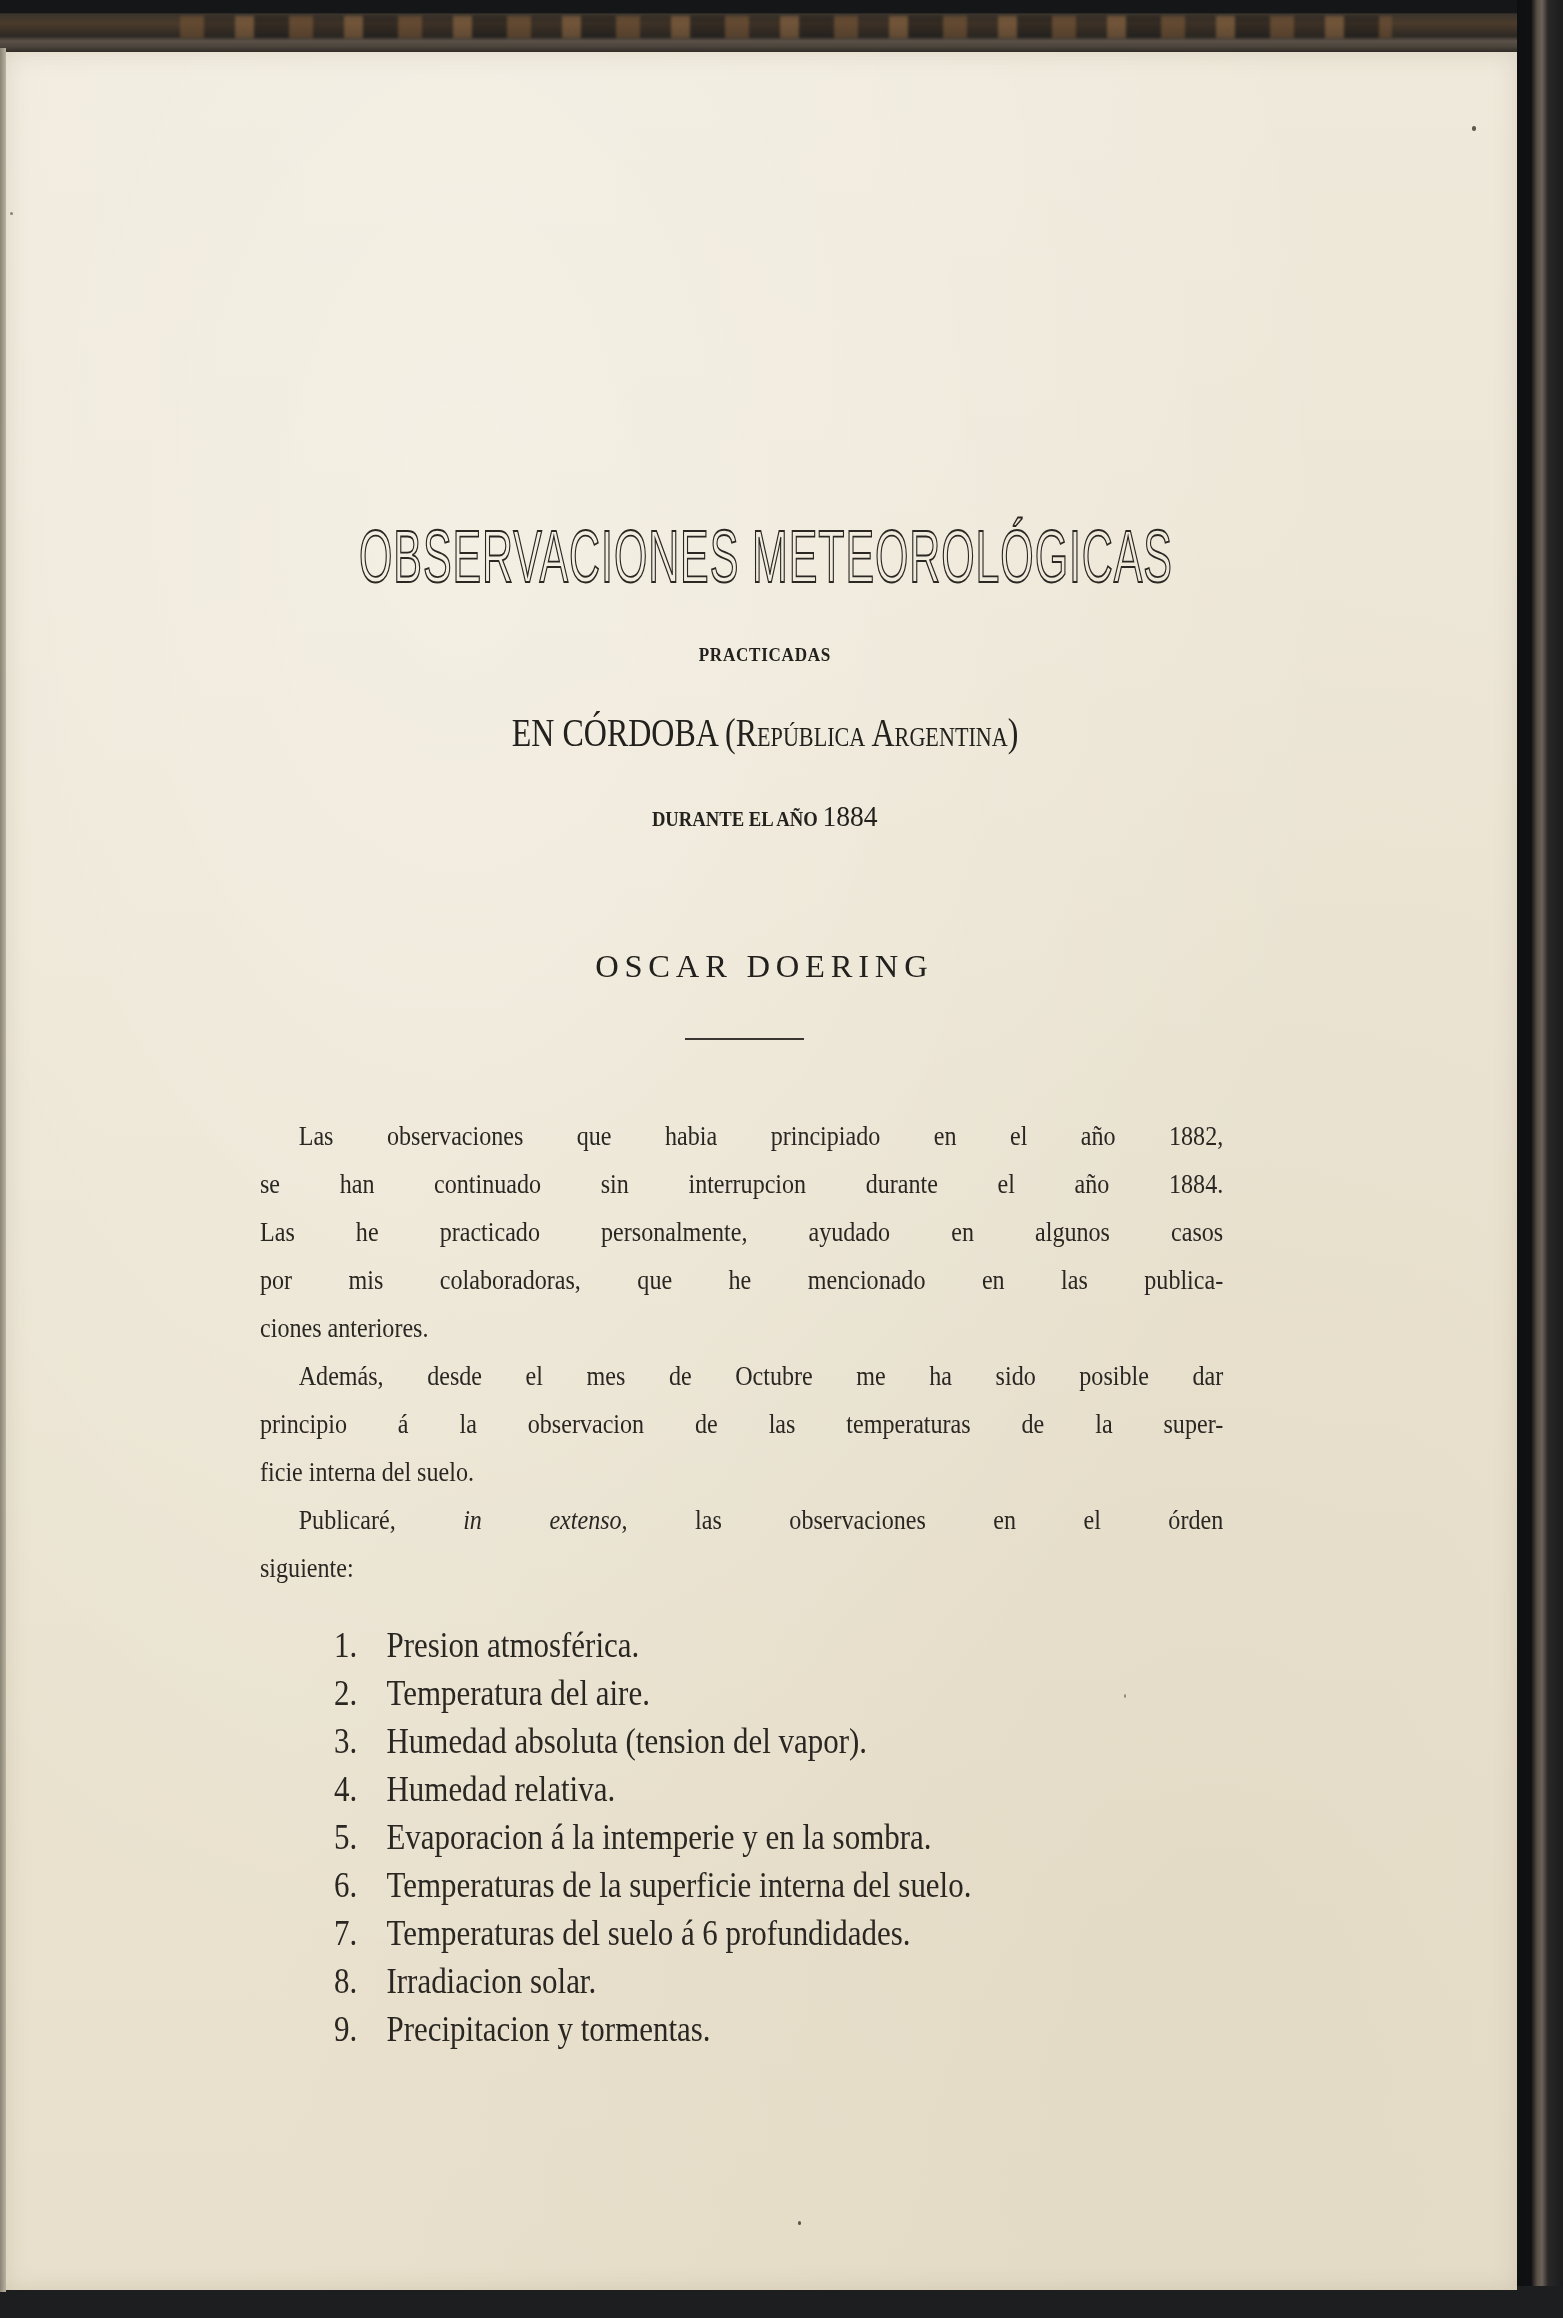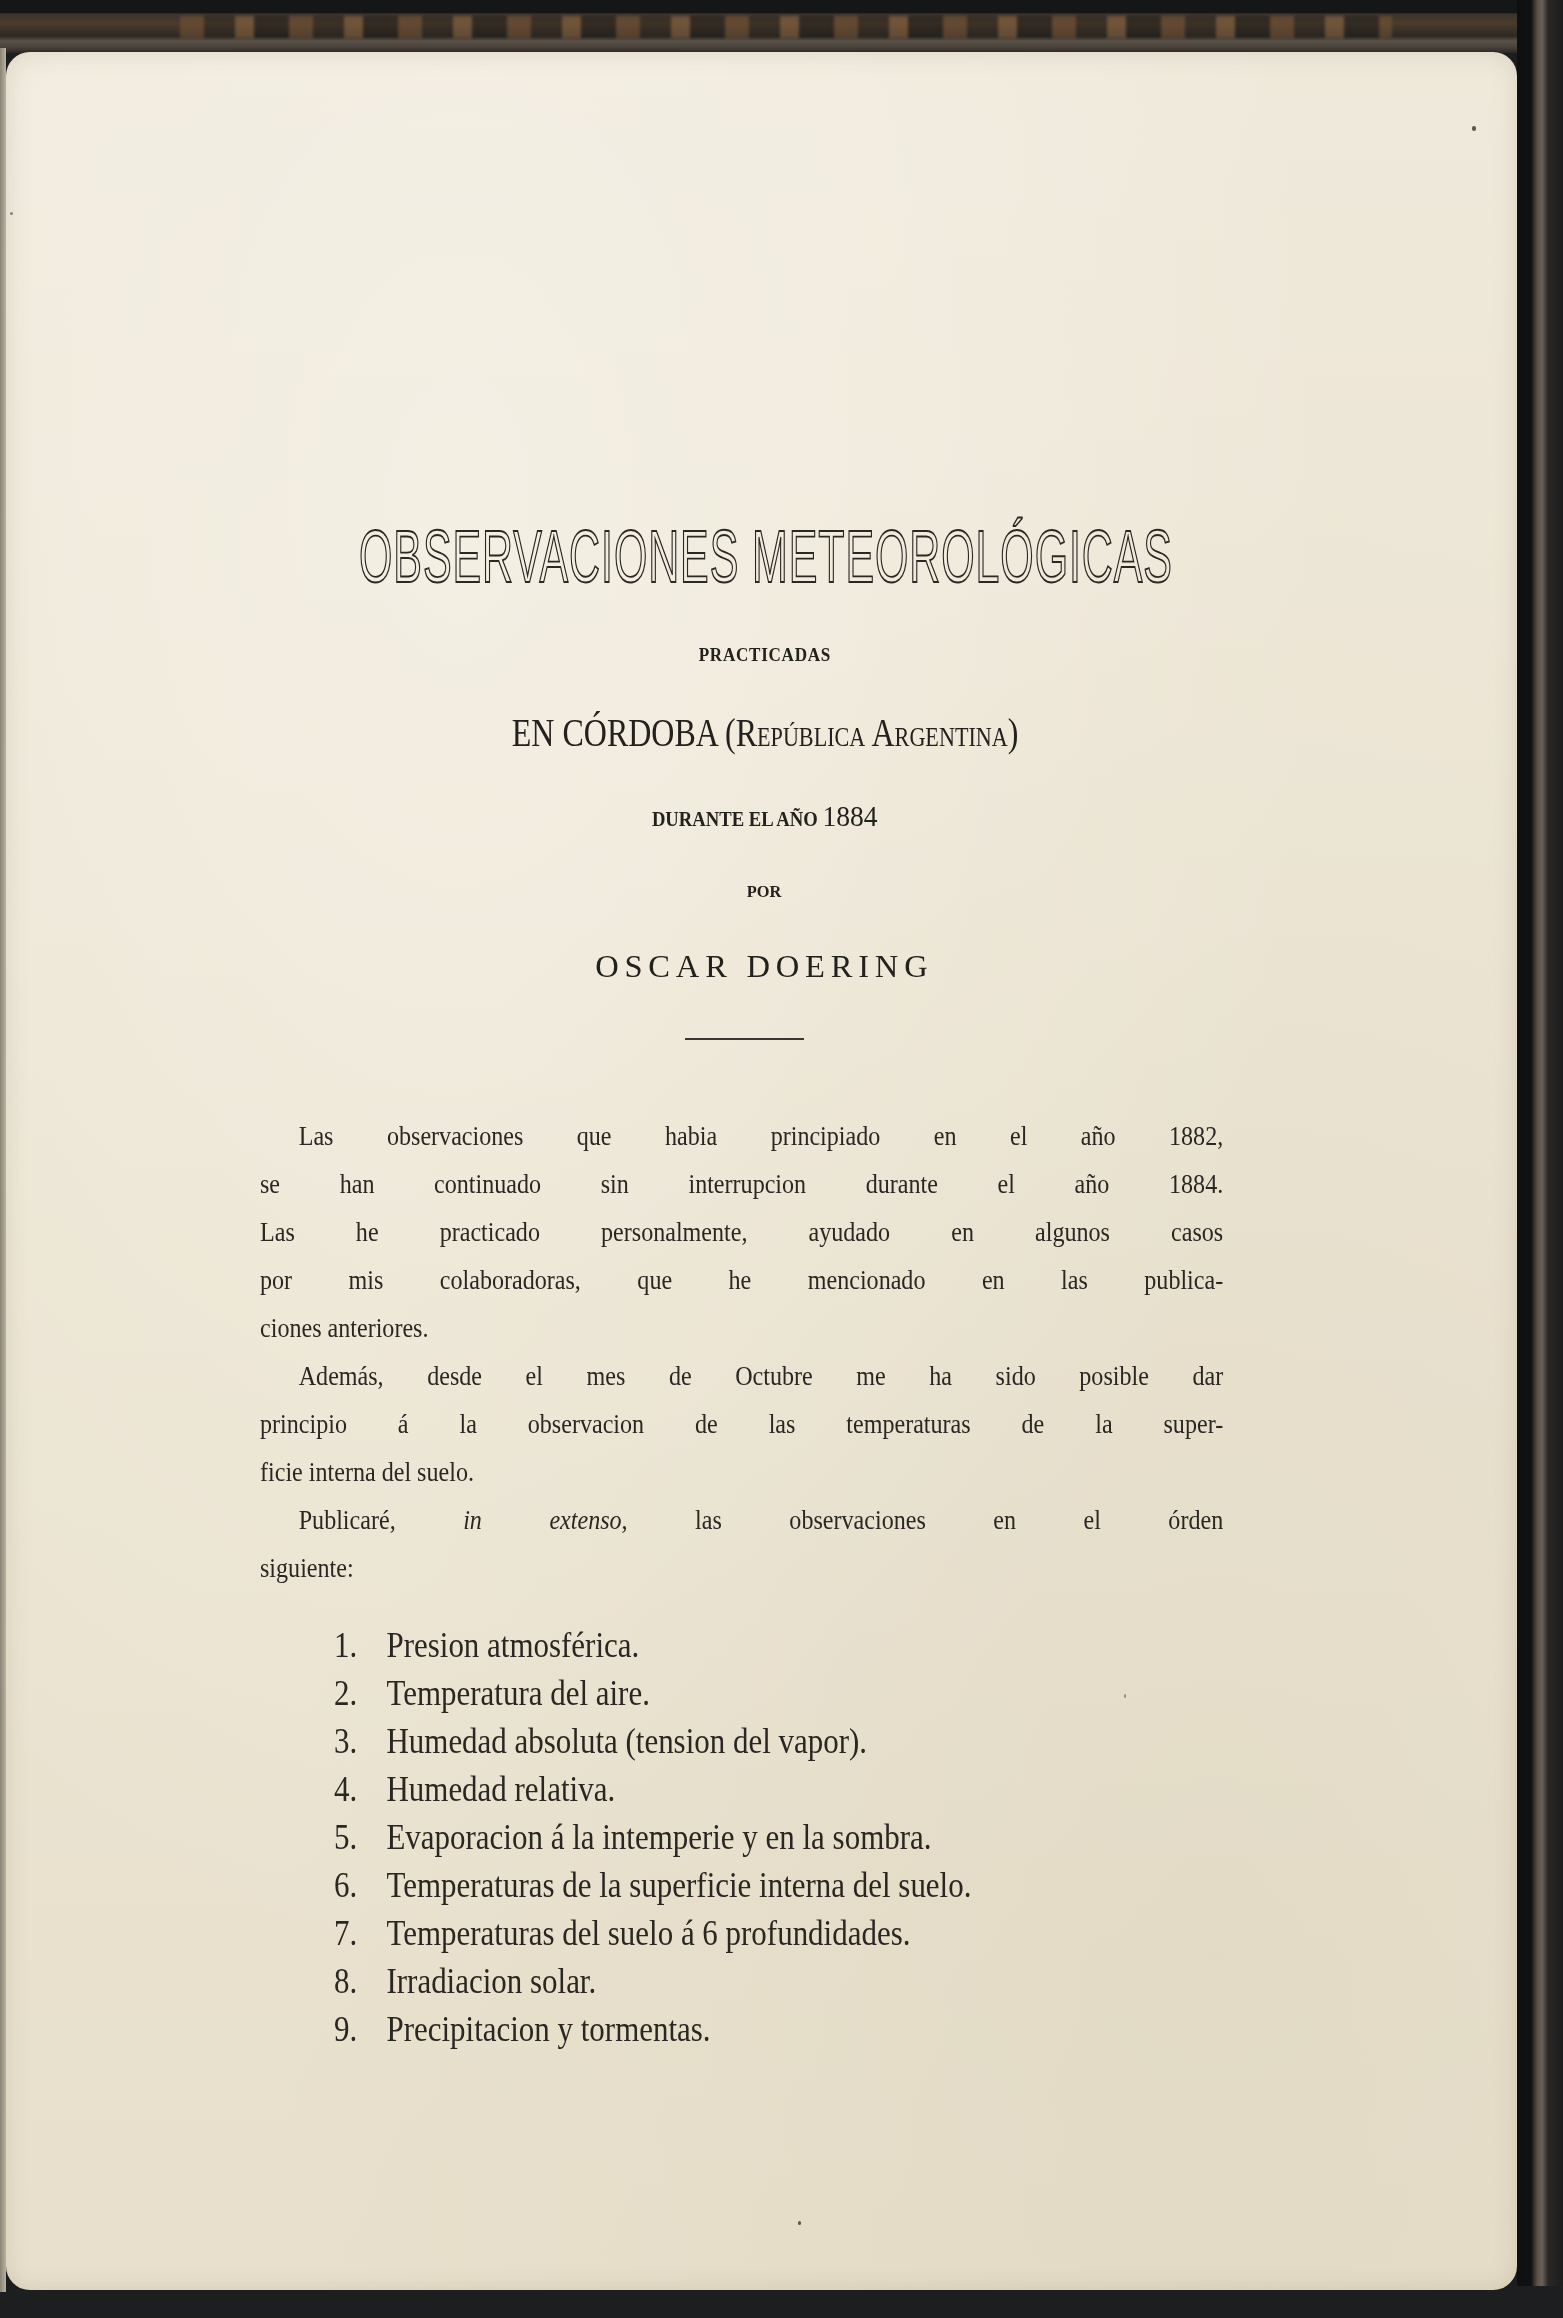--- a/index.html
+++ b/index.html
@@ -50,21 +50,20 @@
   
   .paper {
     position: absolute;
     left: 5.5px; top: 52px;
     width: 1511px; height: 2238px;
     background:
       radial-gradient(ellipse at 30% 20%, rgba(255,255,250,0.35), rgba(255,255,250,0) 60%),
       radial-gradient(ellipse at 80% 85%, rgba(200,188,160,0.18), rgba(200,188,160,0) 55%),
       linear-gradient(180deg, #efe9db 0%, #ece5d4 45%, #e8e0cc 100%);
     box-shadow: inset 0 0 23.5px rgba(120,105,80,0.18);
-    border-radius: 24px;
   }
   .ink {
     color: #23211d;
   }
   .center {
     position: absolute;
     left: 0;
     width: 1517px;
     text-align: center;
     white-space: nowrap;
@@ -208,21 +207,20 @@
 
   <div class="center ink en-cordoba">
     <span>EN CÓRDOBA (</span><span class="sc">República Argentina</span><span>)</span>
   </div>
 
   <div class="center ink durante">
     <span>DURANTE EL AÑO</span>
     <span class="year">1884</span>
   </div>
 
-  <div class="center ink por">POR</div>
 
   <div class="center ink author">OSCAR DOERING</div>
 
   <div class="rule"></div>
 
   <div class="body-text">
     <div class="para">
       <span class="line indent">Las observaciones que habia principiado en el año 1882,</span>
       <span class="line">se han continuado sin interrupcion durante el año 1884.</span>
       <span class="line">Las he practicado personalmente, ayudado en algunos casos</span>

